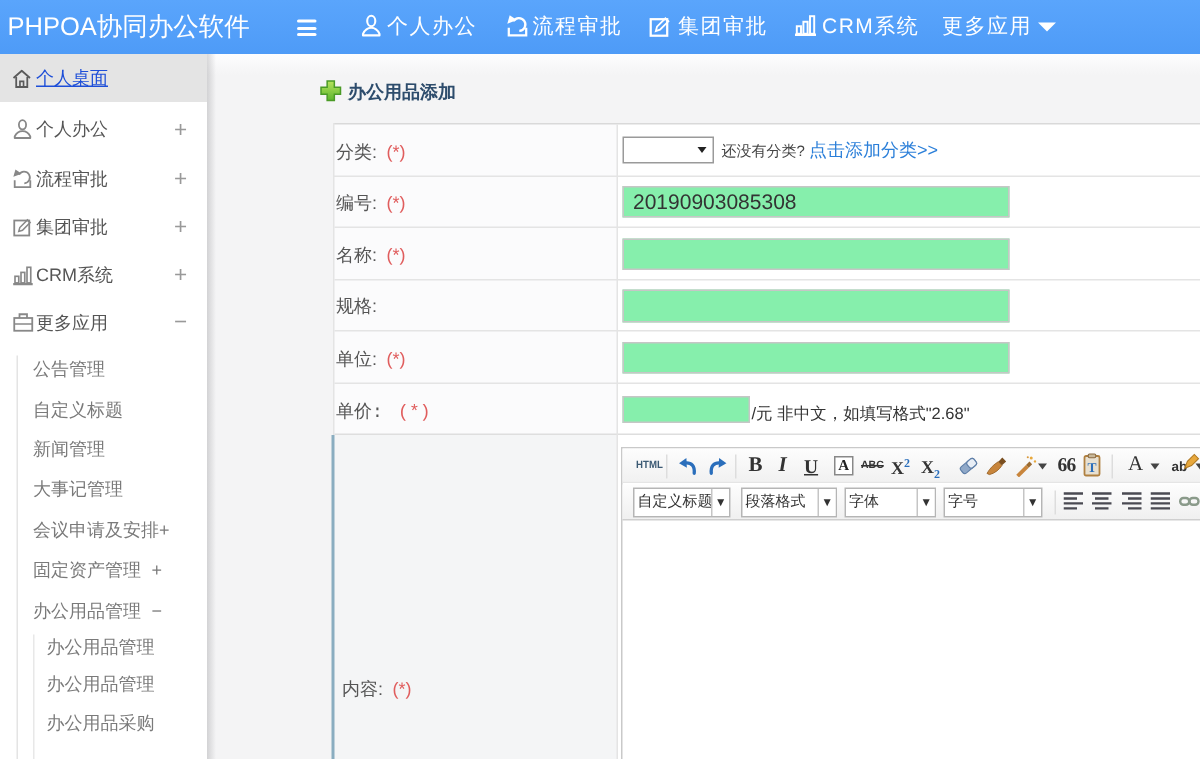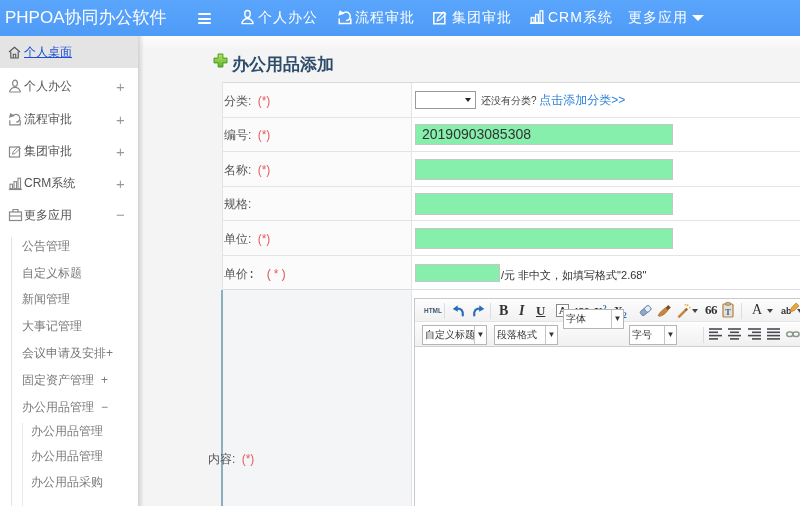--- a/index.html
+++ b/index.html
@@ -15,21 +15,21 @@
 
 
 #sidebar { position:absolute; left:0; top:36px; width:138px; height:470px; background:#fff; z-index:4; }
 .m1 { position:absolute; left:24px; font-size:12px; color:#555; white-space:nowrap; }
 .m2 { position:absolute; left:22px; font-size:12px; color:#7a7a7a; white-space:nowrap; }
 .m3 { position:absolute; left:31px; font-size:12px; color:#7a7a7a; white-space:nowrap; }
 .plus { position:absolute; left:116px; font-size:15px; color:#999; font-weight:400; }
 .sic { position:absolute; left:8px; }
 
 
-#ctitle { position:absolute; left:232px; top:53px; font-size:17px; font-weight:bold; color:#2d4c6c; }
+#ctitle { position:absolute; left:232px; top:53px; font-size:12px; font-weight:bold; color:#2d4c6c; }
 .lbl { position:absolute; left:224px; font-size:12px; color:#555; white-space:nowrap; }
 .lbl em { font-style:normal; color:#e05d5d; margin-left:3px; }
 .inp { position:absolute; background:#86efac; border:1px solid #c6c6c6; }
 .hline { position:absolute; height:1px; background:#e4e4e4; }
 .vline { position:absolute; width:1px; background:#e4e4e4; }
 
 
 #editor { position:absolute; left:414px; top:298px; width:388px; height:326px; border:1px solid #c9c9c9; border-right:none; background:#fff; }
 .tbtn { position:absolute; color:#333; white-space:nowrap; }
 .tsep { position:absolute; top:4px; width:1px; height:16px; background:#ddd; }
@@ -171,21 +171,21 @@
 <div class="hline" style="left:223px;top:289px;width:577px;background:#dedede;"></div>
 
 <div class="vline" style="left:411px;top:83px;height:423px;"></div>
 
 <div class="lbl" style="top:93px;text-align:center;">分类: <em>(*)</em></div>
 <div class="lbl" style="top:127px;">编号: <em>(*)</em></div>
 <div class="lbl" style="top:162px;">名称: <em>(*)</em></div>
 <div class="lbl" style="top:196px;">规格:</div>
 <div class="lbl" style="top:231px;">单位: <em>(*)</em></div>
 <div class="lbl" style="top:266px;font-family:Liberation Mono, monospace;">单价: <em>(*)</em></div>
-<div class="lbl" style="left:208px;top:451px;">内容: <em>(*)</em></div>
+<div class="lbl" style="left:228px;top:451px;">内容: <em>(*)</em></div>
 
 <div class="abs" style="left:415px;top:91px;width:61px;height:18px;background:#fff;border:1px solid #9a9a9a;font-size:12px;color:#222;">
   <span style="position:absolute;left:4px;top:1px;line-height:16px;margin-top:36px;">电脑</span>
   <span style="position:absolute;right:4px;top:6px;width:0;height:0;border-left:3.5px solid transparent;border-right:3.5px solid transparent;border-top:4.5px solid #222;"></span>
 </div>
 <div class="abs" style="left:481px;top:94px;font-size:10px;color:#444;line-height:12px;">还没有分类? <span style="color:#2b7fd9;font-size:12px;">点击添加分类&gt;&gt;</span></div>
 
 <div class="inp" style="left:415px;top:124px;width:258px;height:21px;font-size:14px;color:#333;line-height:19px;padding-left:6px;">20190903085308</div>
 <div class="inp" style="left:415px;top:159px;width:258px;height:21px;"></div>
 <div class="inp" style="left:415px;top:193px;width:258px;height:22px;"></div>
@@ -251,25 +251,25 @@
   <div class="abs" style="left:382px;top:10px;width:0;height:0;border-left:3px solid transparent;border-right:3px solid transparent;border-top:4px solid #444;"></div>
 
   <div class="drop" style="left:7px;top:26px;width:65px;">
       <span>自定义标题</span>
       <i>▼</i>
     </div>
   <div class="drop" style="left:79px;top:26px;width:64px;">
       <span>段落格式</span>
       <i>▼</i>
     </div>
-  <div class="drop" style="left:148px;top:10px;width:61px;">
+  <div class="drop" style="left:148px;top:26px;width:61px;">
       <span>字体</span>
       <i>▼</i>
     </div>
-  <div class="drop" style="left:214px;top:26px;width:48px;">
+  <div class="drop" style="left:214px;top:26px;width:66px;">
       <span>字号</span>
       <i>▼</i>
     </div>
   <div class="tsep" style="left:288px;top:28px;"></div>
   <svg class="abs" style="left:294px;top:29px;" width="14" height="13" viewBox="0 0 14 13">
     <g stroke="#4a4a52" stroke-width="1.6">
       <path d="M0 1 L13 1"></path>
         <path d="M0 4.3 L9 4.3"></path>
         <path d="M0 7.6 L13 7.6"></path>
         <path d="M0 10.9 L9 10.9"></path>

